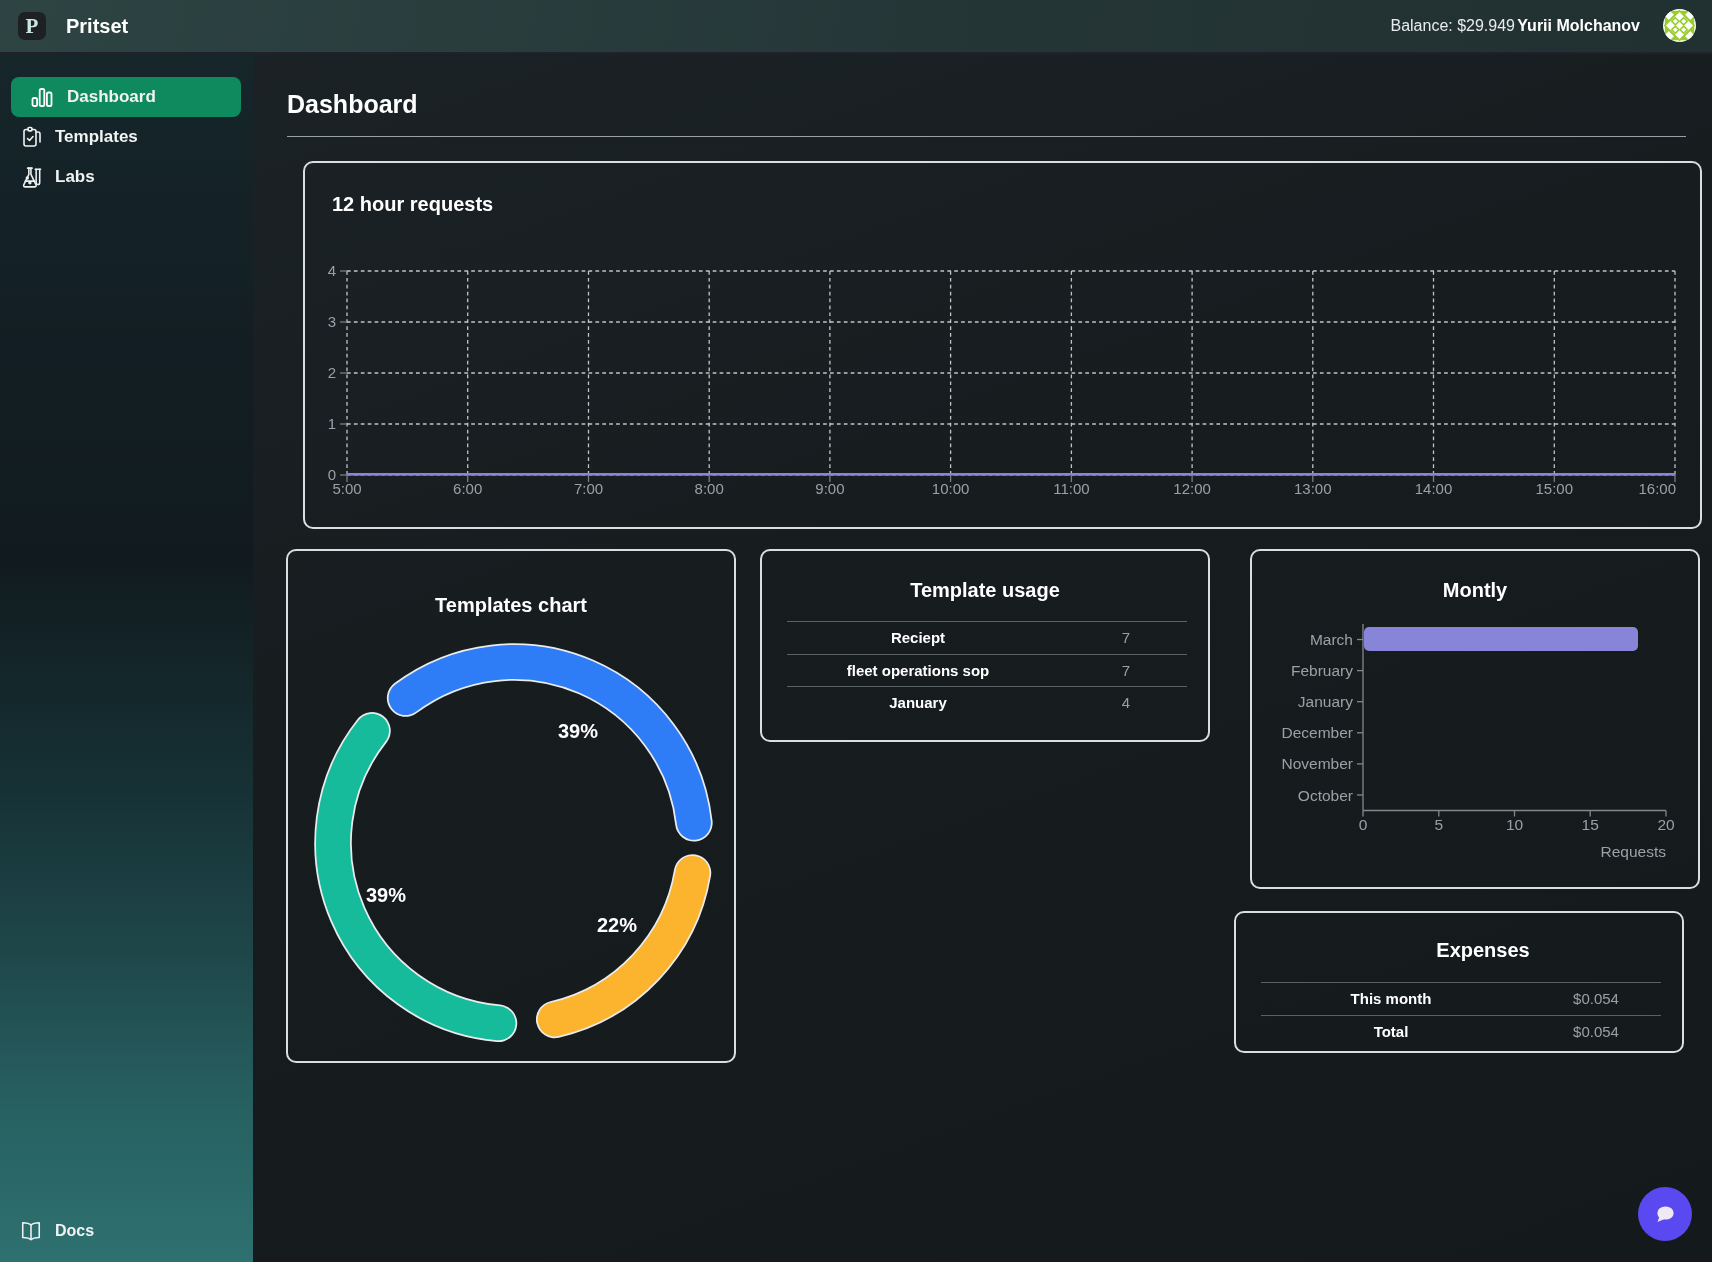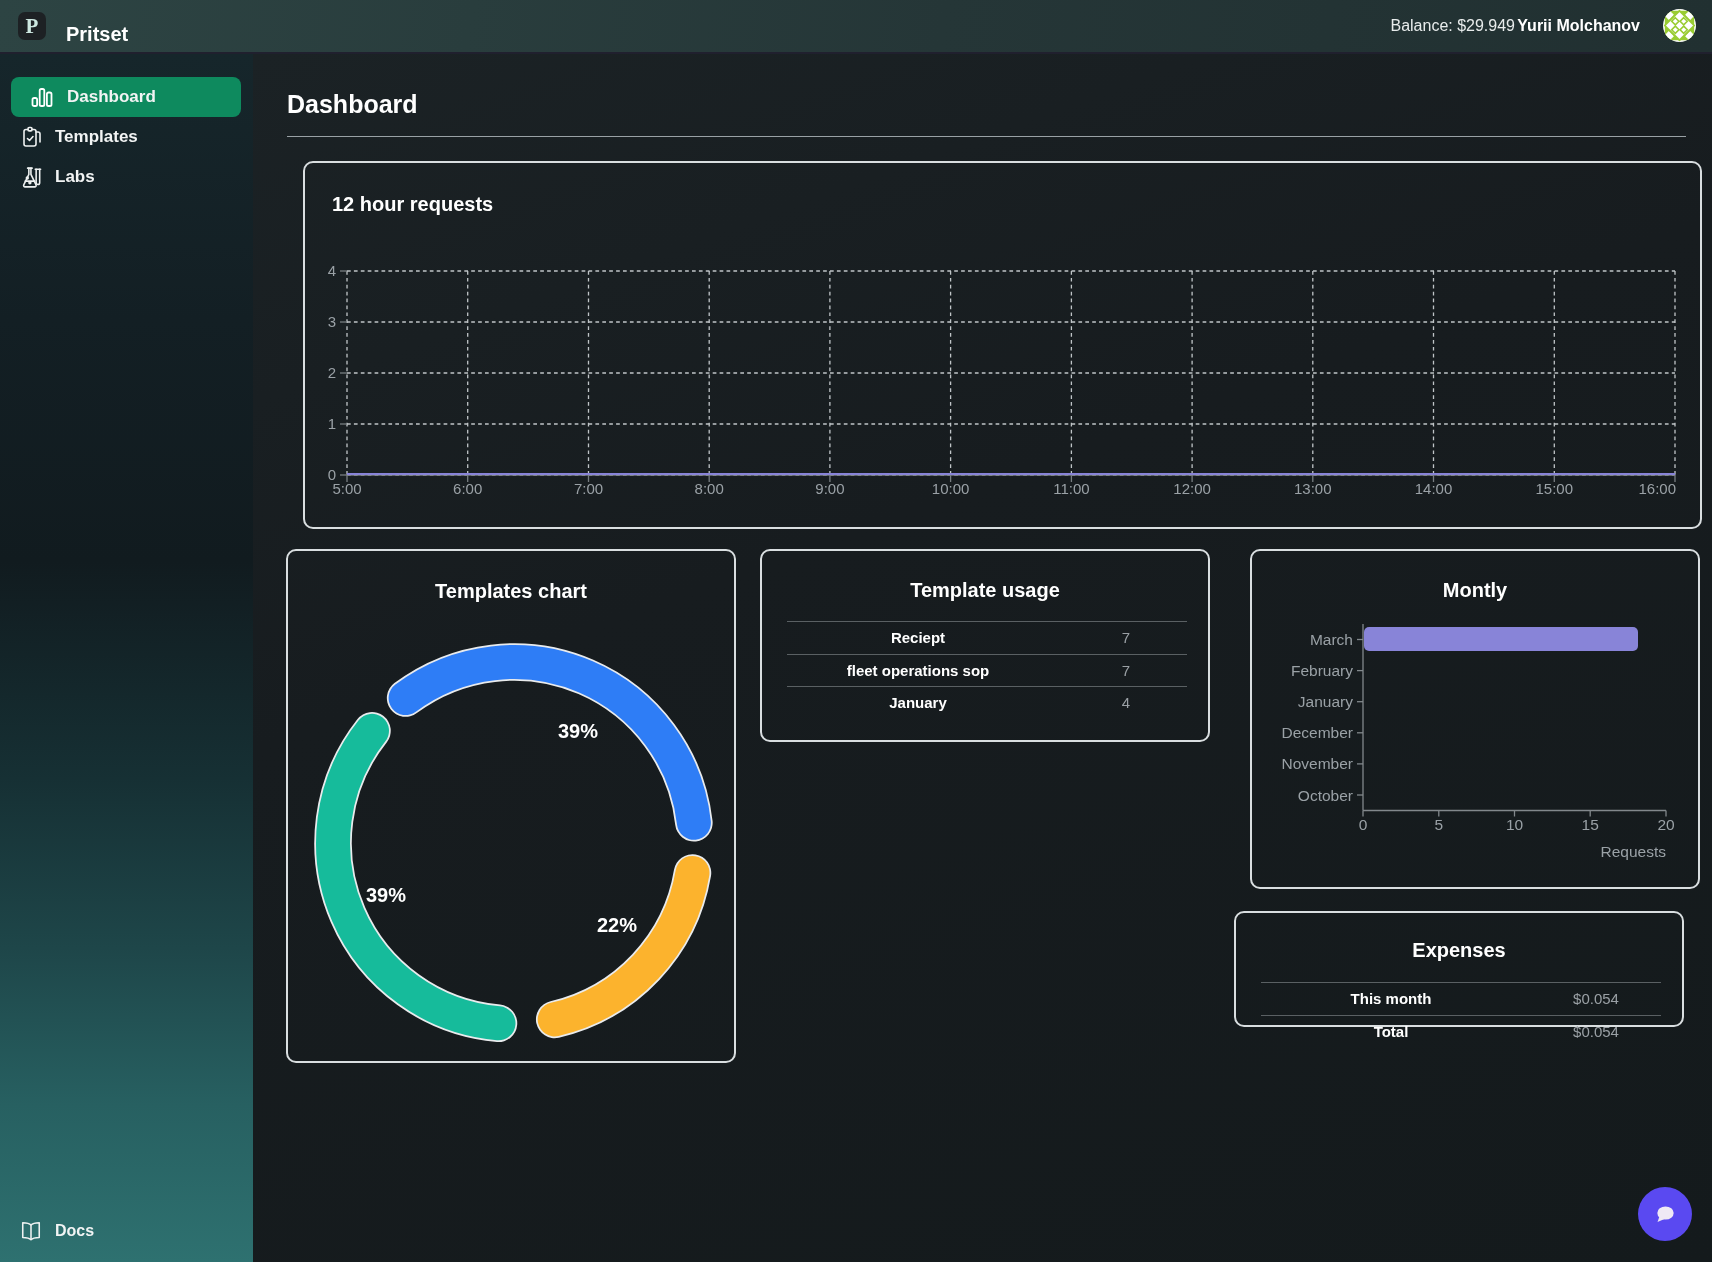--- a/index.html
+++ b/index.html
@@ -1,19 +1,19 @@
 <!DOCTYPE html>
 <html><head>
 <meta charset="utf-8">
 <style>
 * { margin:0; padding:0; box-sizing:border-box; }
 html,body { width:1712px; height:1262px; overflow:hidden; background:#171c1f; font-family:"Liberation Sans", sans-serif; }
 .header { position:absolute; left:0; top:0; width:1712px; height:54px; background:linear-gradient(100deg,#2d4443 0%,#253637 55%,#213031 100%); border-bottom:2px solid #20202e; z-index:5; }
 .logo { position:absolute; left:18px; top:12px; width:28px; height:28px; background:#1d2124; border-radius:7px; color:#cde8e1; font-family:"Liberation Serif", serif; font-weight:bold; font-size:21px; text-align:center; line-height:28px; }
-.brand { position:absolute; left:66px; top:8px; height:60px; line-height:52px; color:#fff; font-size:20px; font-weight:bold; }
+.brand { position:absolute; left:66px; top:0; height:60px; line-height:52px; color:#fff; font-size:20px; font-weight:bold; }
 .balance { position:absolute; right:197px; top:0; height:48px; line-height:52px; color:#e8ecec; font-size:16px; }
 .uname { position:absolute; right:72px; top:0; height:52px; line-height:52px; color:#fff; font-size:16px; font-weight:bold; }
 .avatar { position:absolute; right:16px; top:9px; width:33px; height:33px; }
 .sidebar { position:absolute; left:0; top:54px; width:253px; height:1208px; background:linear-gradient(180deg,#16262b 0%,#131f24 22%,#111b1f 42%,#163034 60%,#1e4649 74%,#276061 87%,#2e7170 100%); }
 .navbtn { position:absolute; left:11px; width:230px; height:40px; border-radius:8px; color:#fff; }
 .navbtn .ic { position:absolute; left:19px; top:8px; width:24px; height:24px; }
 .navbtn .tx { position:absolute; left:55px; top:0; height:40px; line-height:40px; font-size:17px; font-weight:bold; color:#f2f4f4; }
 .active { background:#0e8a5e; }
 .active .tx { left:56px; }
 .docs { position:absolute; left:11px; bottom:11px; width:230px; height:40px; }
@@ -21,21 +21,21 @@
 .h1 { position:absolute; left:34px; top:36px; font-size:25px; font-weight:bold; color:#fff; }
 .hr { position:absolute; left:34px; top:82px; width:1399px; height:1px; background:#99a1a5; }
 .card { position:absolute; border:2px solid #d9dee0; border-radius:10px; }
 .ctitle { position:absolute; width:100%; text-align:center; font-weight:bold; color:#fff; font-size:20px; }
 svg text { font-family:"Liberation Sans", sans-serif; }
 .card1 { left:50px; top:107px; width:1399px; height:368px;text-align:center; }
 .t1 { position:absolute; left:27px; top:30px; font-size:20px; font-weight:bold; color:#fff; }
 .card2 { left:33px; top:495px; width:450px; height:514px; }
 .card3 { left:507px; top:495px; width:450px; height:193px; }
 .card4 { left:981px; top:495px; width:450px; height:340px;margin-left:16px; }
-.card5 { left:981px; top:857px; width:450px; height:116px; }
+.card5 { left:981px; top:857px; width:450px; height:142px;padding-left:24px; }
 .tbl { position:absolute; left:25px; top:54px; width:400px; }
 .trow { height:32.5px; border-top:1px solid #5a6063; position:relative; }
 .trow .k { position:absolute; left:0; top:0; width:262px; text-align:center; line-height:32.5px; color:#fff; font-weight:bold; font-size:15px; }
 .trow .v { position:absolute; left:278px; top:0; width:122px; text-align:center; line-height:32.5px; color:#9aa0a5; font-size:15px; }
 .dlabel { position:absolute; color:#fff; font-weight:bold; font-size:20px; transform:translate(-50%,-50%); }
 .fab { position:absolute; left:1385px; top:1133px; width:54px; height:54px; border-radius:50%; background:#5a49f1; }
 </style>
 </head>
 <body>
 <div class="main">
@@ -95,21 +95,21 @@
 <text x="1128.5" y="331" font-size="15" fill="#9aa1a6" text-anchor="middle">14:00</text>
 <line x1="1249.3" y1="312" x2="1249.3" y2="319" stroke="#777d81" stroke-width="1.3"></line>
 <text x="1249.3" y="331" font-size="15" fill="#9aa1a6" text-anchor="middle">15:00</text>
 <line x1="1370.0" y1="312" x2="1370.0" y2="319" stroke="#777d81" stroke-width="1.3"></line>
 <text x="1371.0" y="331" font-size="15" fill="#9aa1a6" text-anchor="end">16:00</text>
 <line x1="42" y1="311" x2="1370" y2="311" stroke="#8884d8" stroke-width="2"></line>
 </svg>
   </div>
 
   <div class="card card2">
-    <div class="ctitle" style="top:29px;">Templates chart</div>
+    <div class="ctitle" style="top:43px;">Templates chart</div>
     <svg width="446" height="510" style="position:absolute;left:0;top:0;">
 <path d="M 117.6 147.1 A 181 181 0 0 1 405.9 271.8" stroke="#e9ebed" stroke-width="37.5" fill="none" stroke-linecap="round"></path>
 <path d="M 404.5 321.9 A 181 181 0 0 1 266.7 468.4" stroke="#e9ebed" stroke-width="37.5" fill="none" stroke-linecap="round"></path>
 <path d="M 210.5 472.3 A 181 181 0 0 1 84.0 179.8" stroke="#e9ebed" stroke-width="37.5" fill="none" stroke-linecap="round"></path>
 <path d="M 117.6 147.1 A 181 181 0 0 1 405.9 271.8" stroke="#2e7df6" stroke-width="34" fill="none" stroke-linecap="round"></path>
 <path d="M 404.5 321.9 A 181 181 0 0 1 266.7 468.4" stroke="#fcb32d" stroke-width="34" fill="none" stroke-linecap="round"></path>
 <path d="M 210.5 472.3 A 181 181 0 0 1 84.0 179.8" stroke="#16bb9b" stroke-width="34" fill="none" stroke-linecap="round"></path>
 </svg>
     <div class="dlabel" style="left:290px; top:180px;">39%</div>
     <div class="dlabel" style="left:98px; top:344px;">39%</div>

